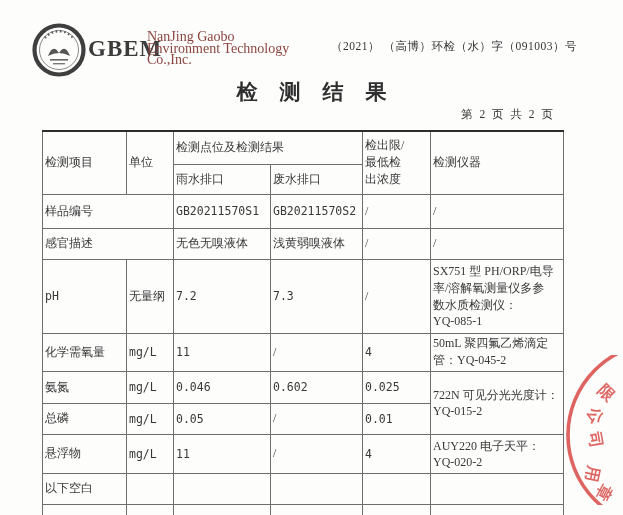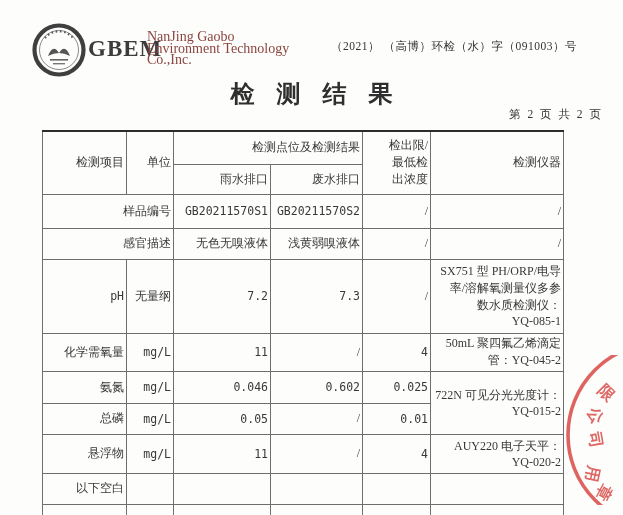--- a/index.html
+++ b/index.html
@@ -20,34 +20,34 @@
     font-weight: bold; font-size: 23px; letter-spacing: 1px; color: #3c3c3c;
   }
   #company-name {
     left: 147px; top: 31px;
     font-size: 14px; line-height: 11.5px; color: #8b4540;
   }
   #doc-number { left: 331px; top: 39px; font-size: 11.5px; letter-spacing: 0.5px; color: #333; }
 
   #report-title {
     left: 0; top: 78px; width: 623px; text-align: center;
-    font-size: 24px; font-weight: bold; color: #2e2e2e;
+    font-size: 21px; font-weight: bold; color: #2e2e2e;
     letter-spacing: 22px; text-indent: 22px;
   }
-  #page-indicator { left: 461px; top: 107px; font-size: 11.5px; letter-spacing: 2px; color: #333; margin-left: 48px; }
+  #page-indicator { left: 461px; top: 107px; font-size: 11.5px; letter-spacing: 2px; color: #333; }
 
   
   #result-table {
     position: absolute; left: 42px; top: 130px;
     border-collapse: collapse; table-layout: fixed;
     width: 521px; font-size: 12px; color: #383838;
   }
   #result-table td, #result-table th {
     border: 1px solid #6e6e6e;
-    text-align: right; vertical-align: middle;
+    text-align: left; vertical-align: middle;
     font-weight: normal;
     white-space: pre-line;
     padding: 1px 2px;
     overflow: hidden;
   }
   #result-table { border-top: 2px solid #2c2c2c; }
   .mono { font-family: "DejaVu Sans Mono", "Liberation Mono", monospace; font-size: 11.5px; }
   .r-h1 { height: 33px; } .r-h2 { height: 30px; }
   .r-sample { height: 34px; } .r-sense { height: 31px; }
   .r-ph { height: 74px; } .r-cod { height: 38px; }

